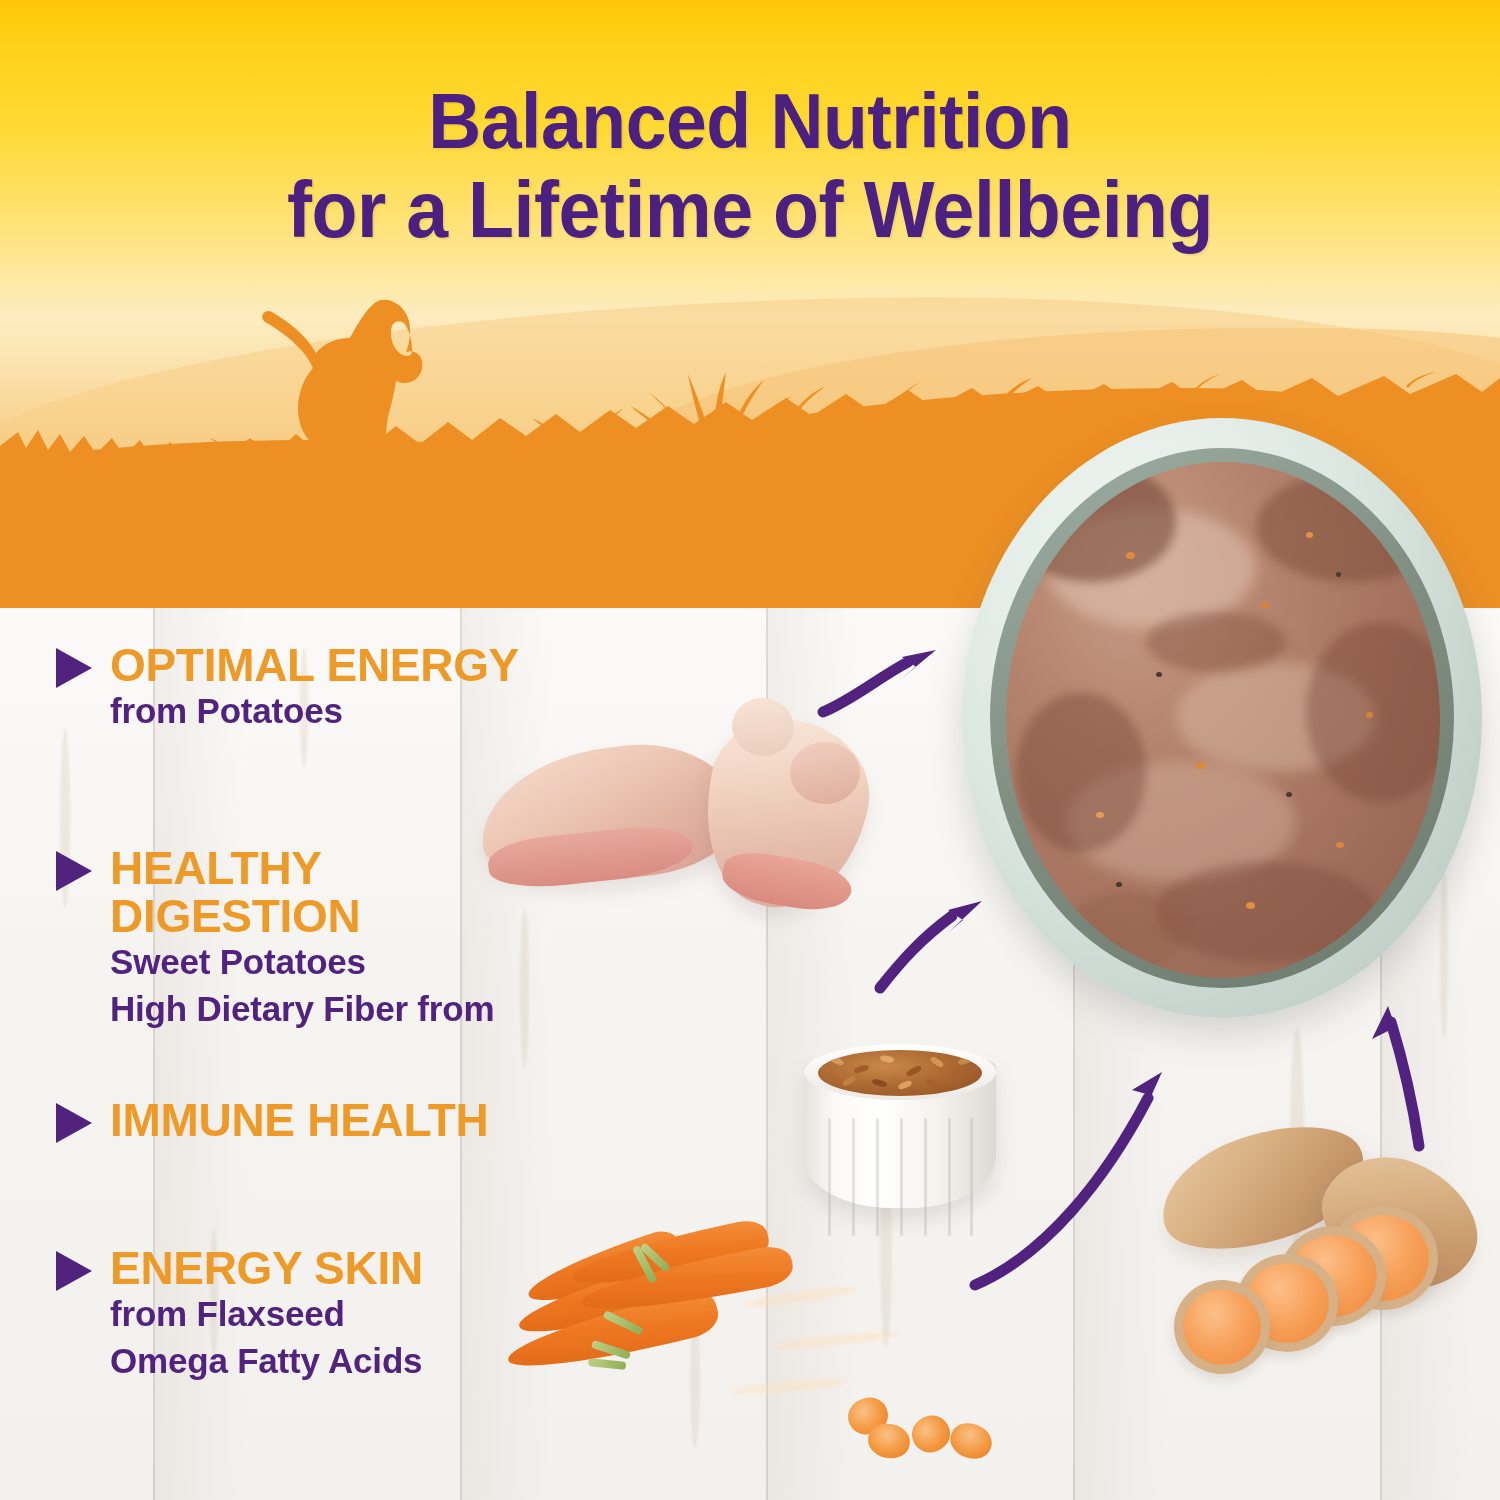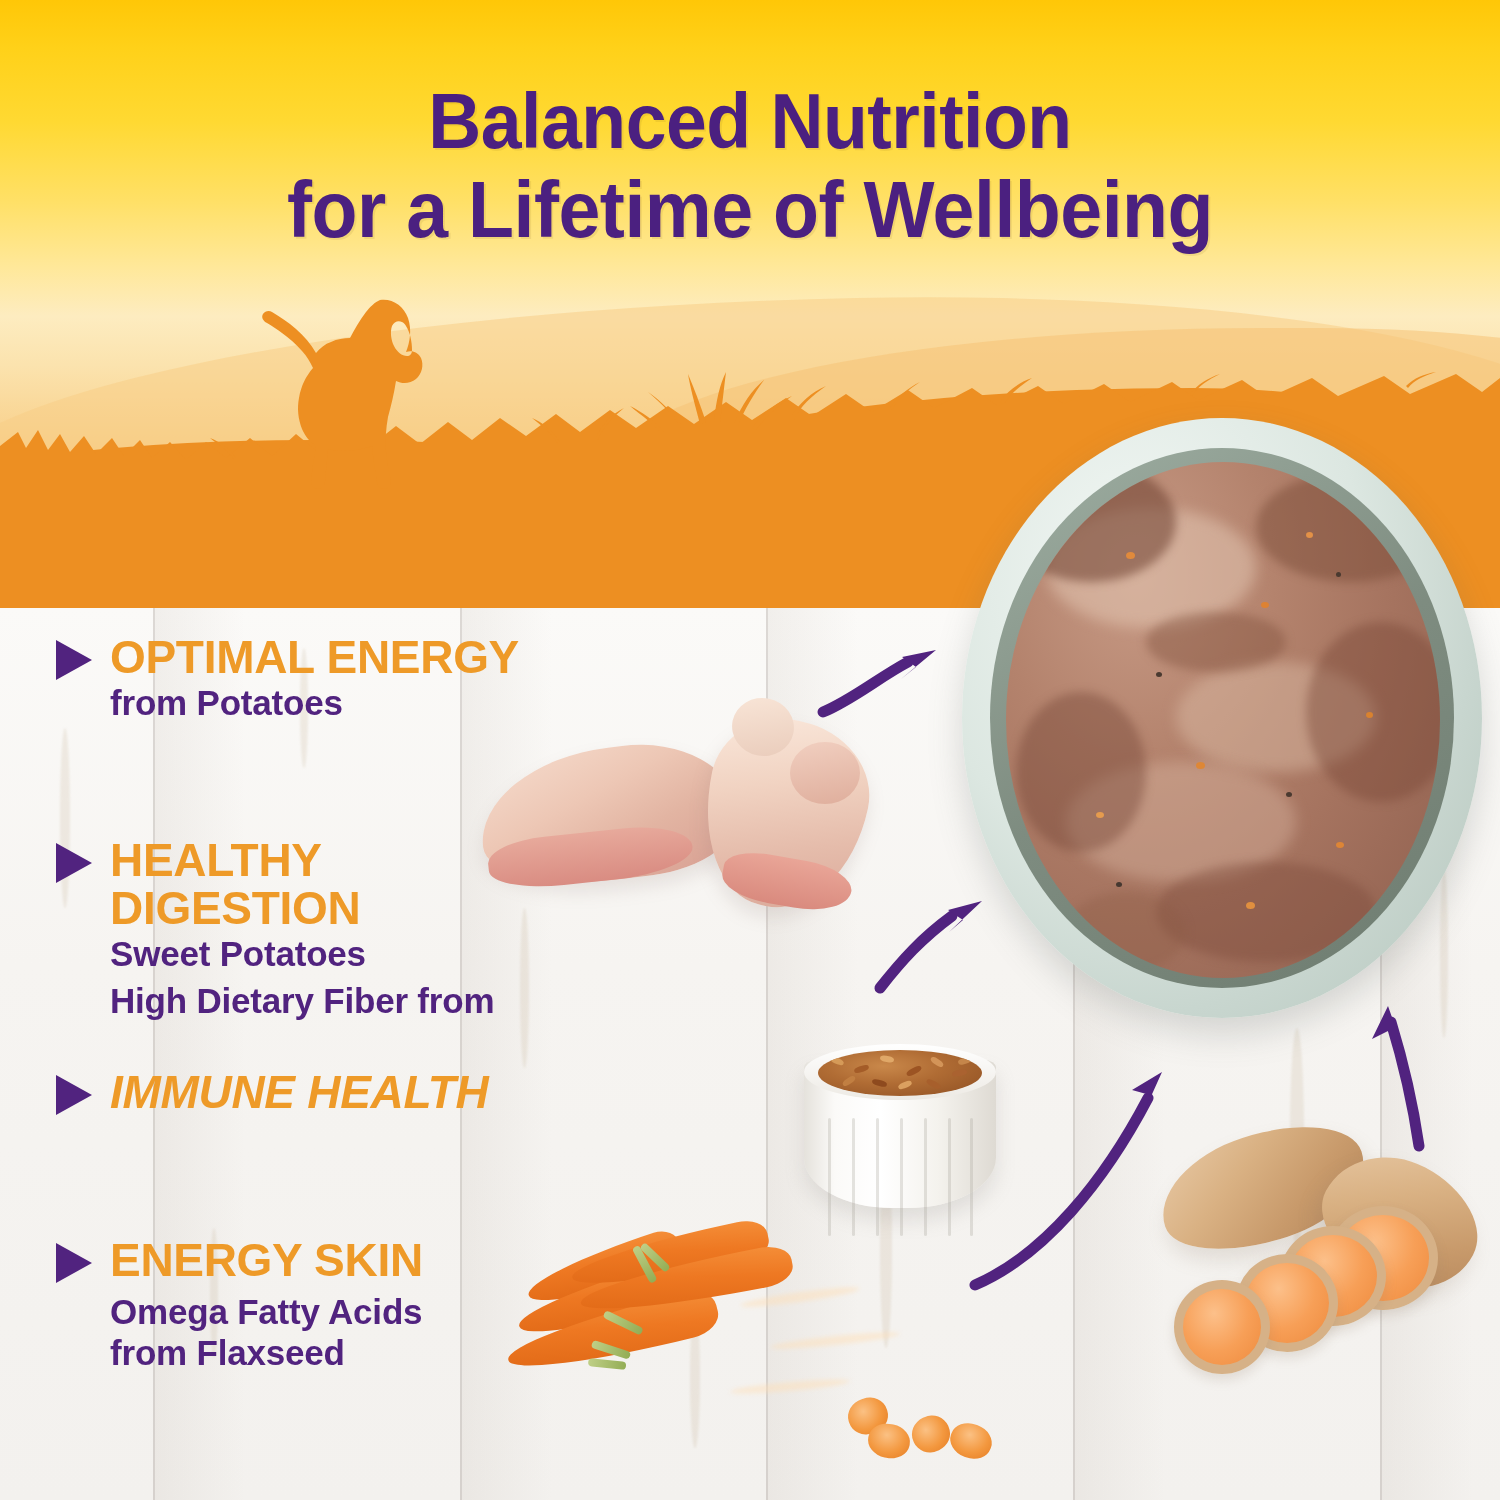--- a/index.html
+++ b/index.html
@@ -74,21 +74,21 @@
       linear-gradient(180deg,#FBFAF8 0%,#F6F4F1 40%,#F3F1EE 100%);
     overflow:hidden;
   }
   .plank-seam{position:absolute;top:0;width:2px;height:892px;background:rgba(120,110,100,.24);}
   .plank-shade{position:absolute;top:0;width:90px;height:892px;
     background:linear-gradient(90deg,rgba(190,180,170,.16),rgba(255,255,255,0));}
   .grain{position:absolute;background:rgba(196,176,146,.20);border-radius:50%;filter:blur(1.2px);}
 
   
   .benefits{position:absolute;left:48px;top:634px;width:640px;}
-  .benefit{position:absolute;left:0;}
+  .benefit{position:absolute;left:0;margin-top:8px;}
   .b-arrow{
     position:absolute;left:8px;top:6px;width:0;height:0;
     border-top:20px solid transparent;
     border-bottom:20px solid transparent;
     border-left:36px solid #51237F;
   }
   .b-body{margin-left:62px;}
   .b-head{
     color:#EE9A28;font-weight:700;font-size:46px;line-height:1.04;
     letter-spacing:-0.3px;
@@ -315,33 +315,33 @@
     <div class="benefit" style="top:203px;">
       <span class="b-arrow"></span>
       <div class="b-body">
         <div class="b-head">HEALTHY</div>
         <div class="b-head">DIGESTION</div>
         <div class="b-sub" style="margin-top:0;">Sweet Potatoes</div>
         <div class="b-sub">High Dietary Fiber from</div>
       </div>
     </div>
 
-    <div class="benefit" style="top:435px;font-style:italic;">
+    <div class="benefit" style="top:455px;">
       <span class="b-arrow"></span>
       <div class="b-body">
         <div class="b-head">IMMUNE HEALTH</div>
       </div>
     </div>
 
     <div class="benefit" style="top:603px;">
       <span class="b-arrow"></span>
       <div class="b-body">
         <div class="b-head">ENERGY SKIN</div>
+        <div class="b-sub" style="margin-top:0;">from Flaxseed</div>
         <div class="b-sub">Omega Fatty Acids</div>
-        <div class="b-sub" style="margin-top:0;">from Flaxseed</div>
       </div>
     </div>
   </div>
 
   <div class="bowl">
     <div class="bowl-outer"></div>
     <div class="bowl-rim"></div>
     <div class="pate">
       <div class="pate-h" style="left:40px;top:46px;width:210px;height:120px;background:rgba(226,196,176,.55);"></div>
       <div class="pate-h" style="left:170px;top:200px;width:200px;height:110px;background:rgba(222,190,168,.45);"></div>

